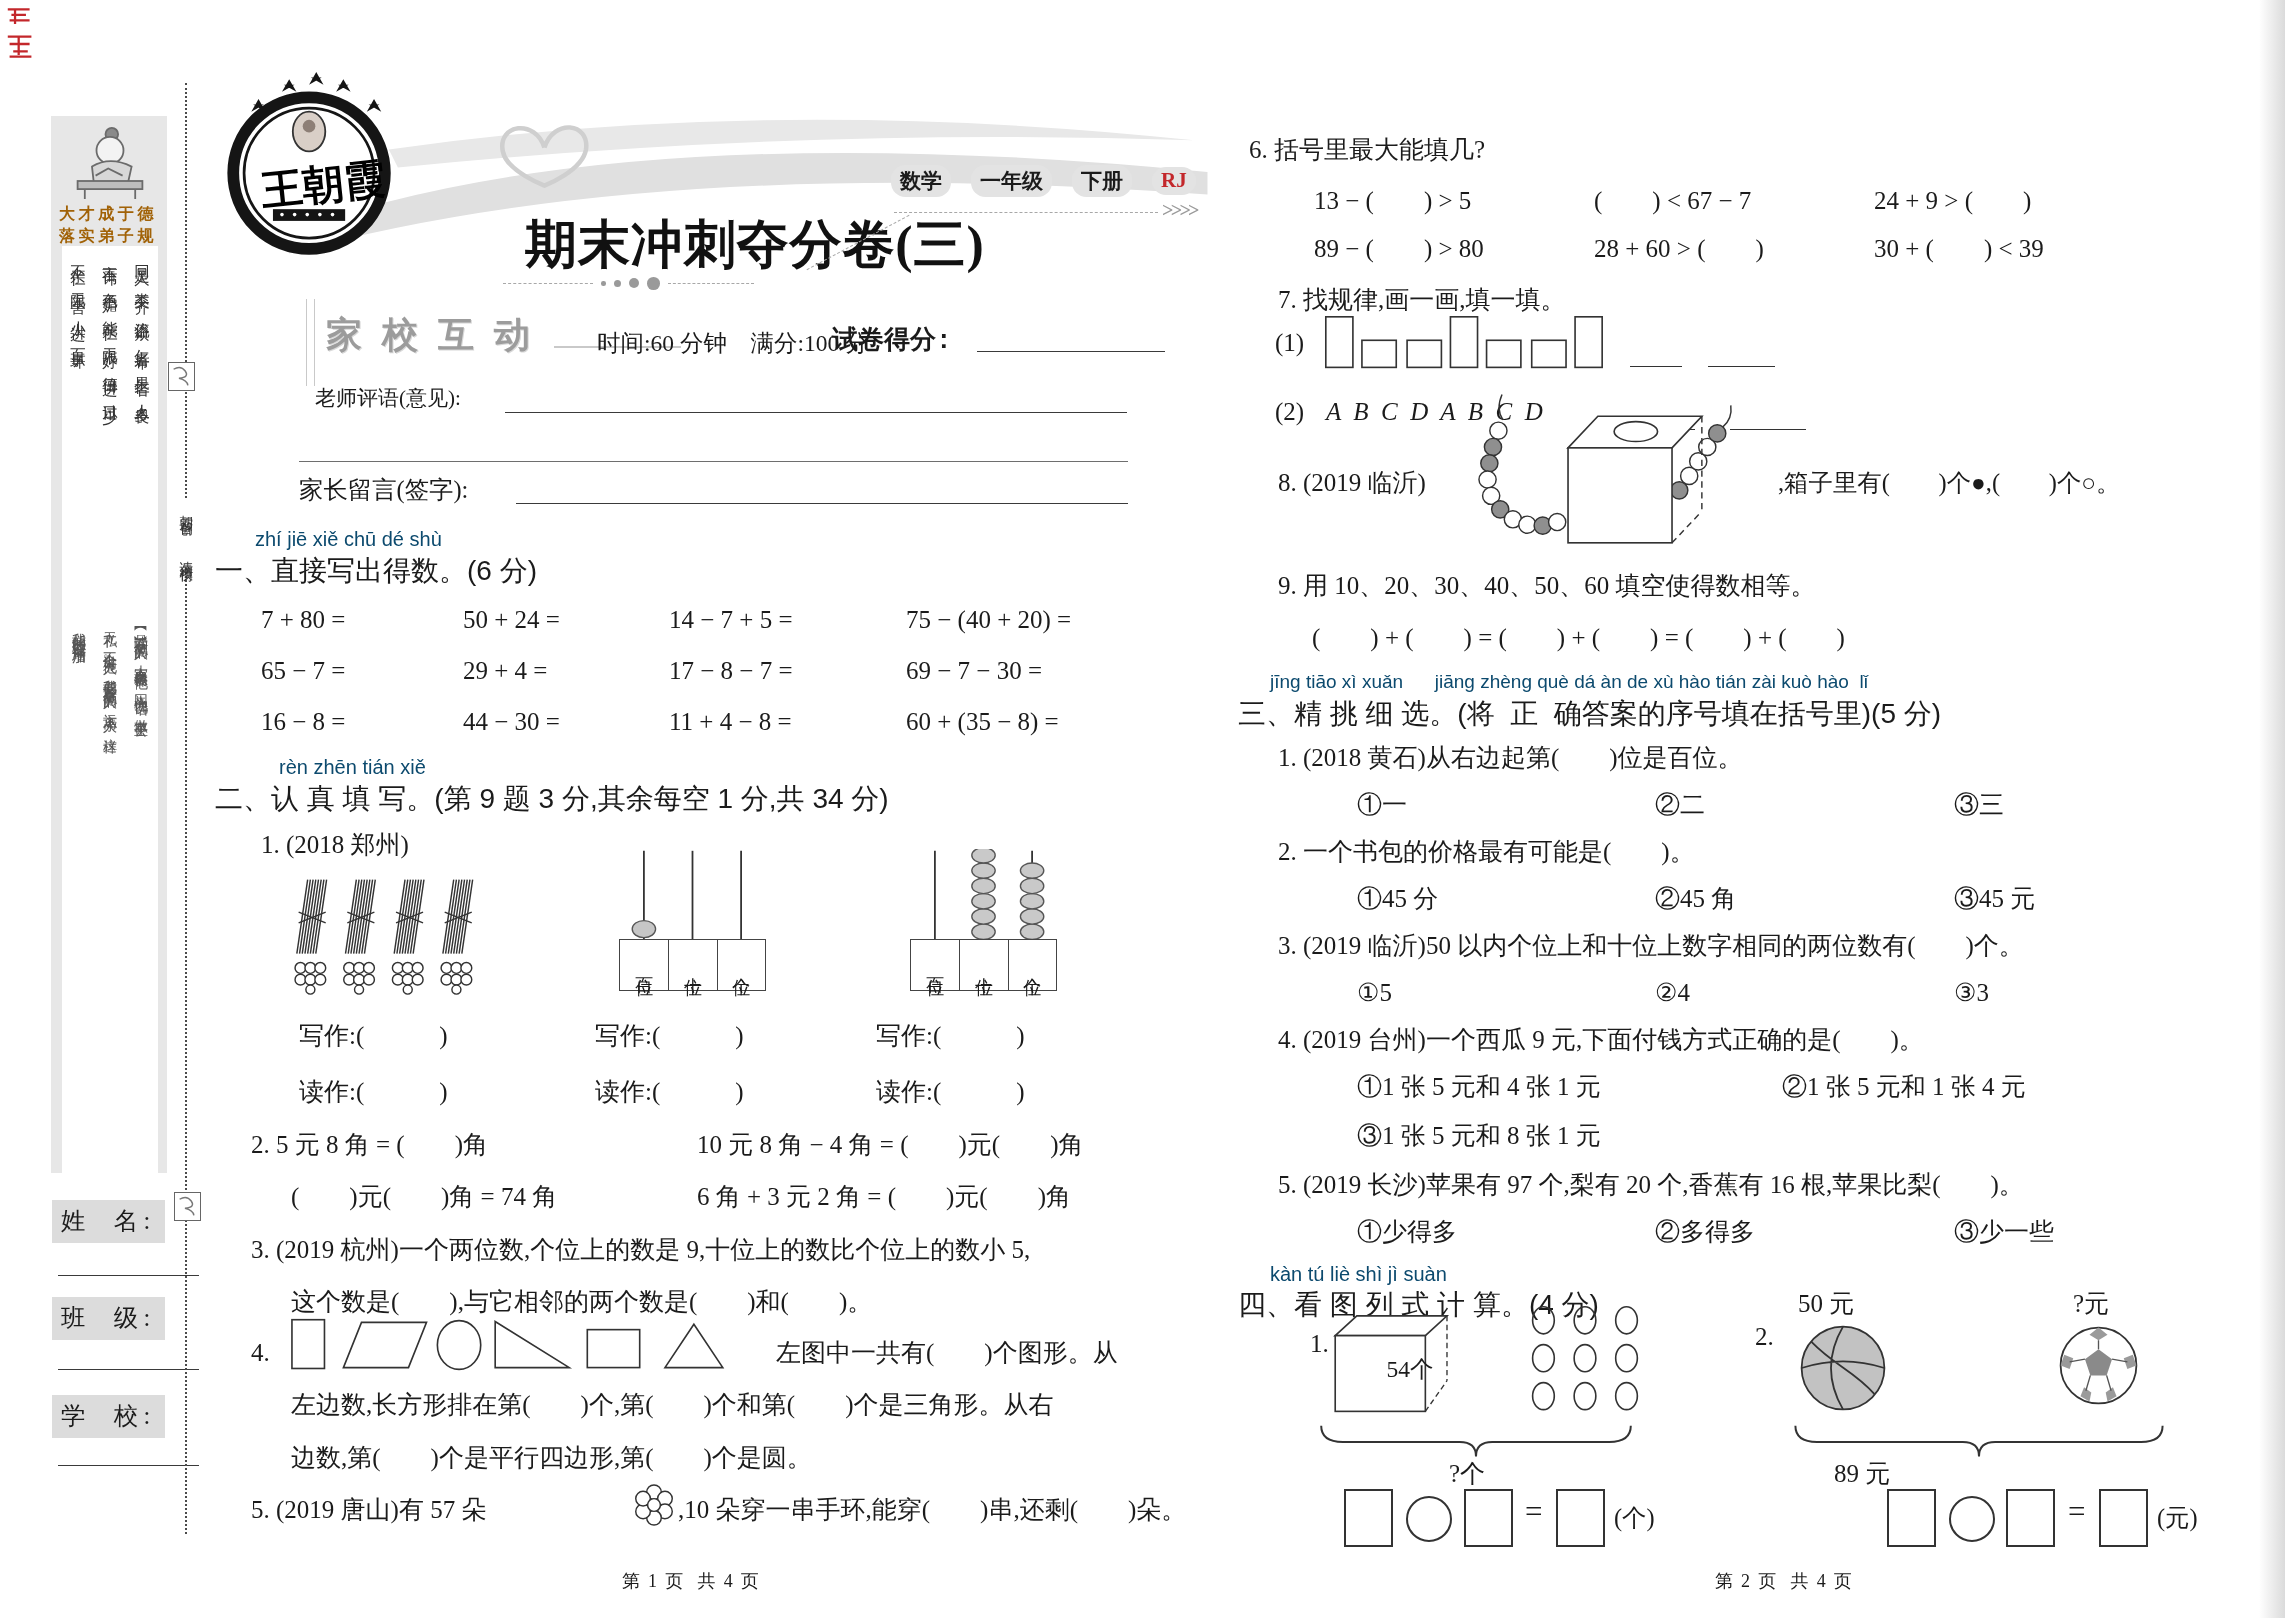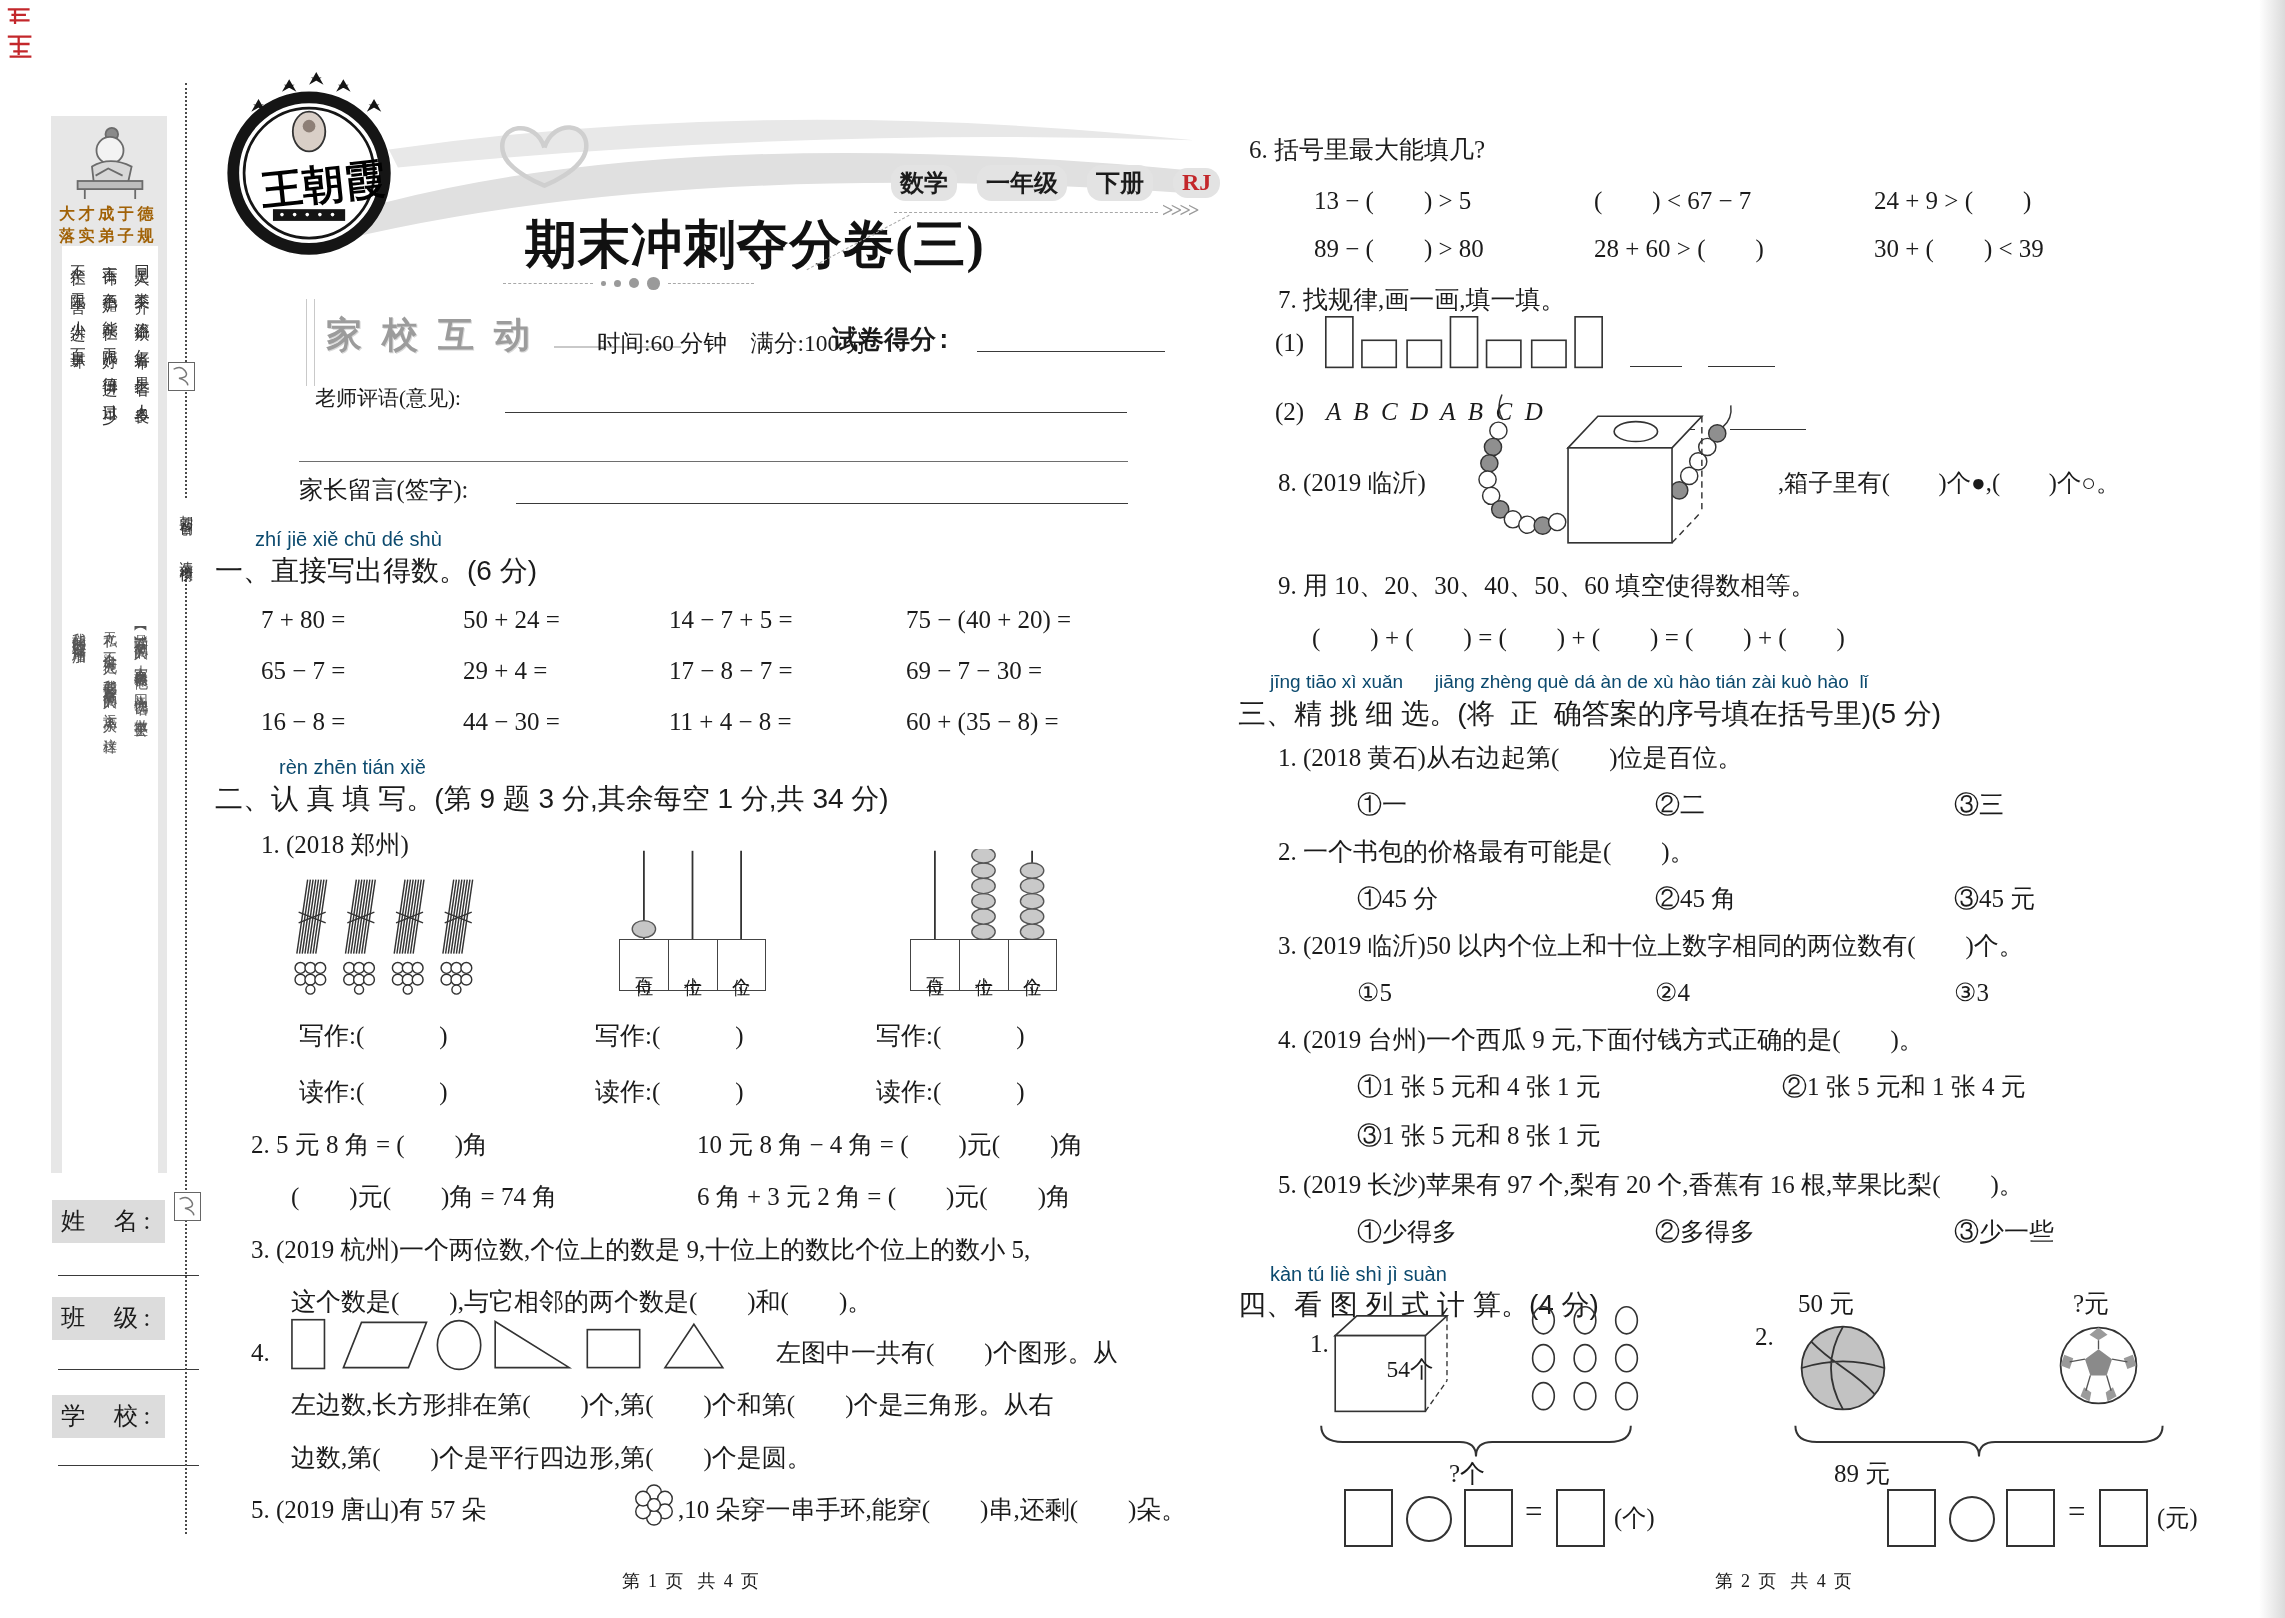--- a/index.html
+++ b/index.html
@@ -11,21 +11,21 @@
   .serif{font-family:"Liberation Serif",serif}
   .bold{font-weight:bold}
   .it{font-style:italic}
   .vert{writing-mode:vertical-rl;text-orientation:upright}
   .qt{font-size:25px;line-height:1.3}
   .py{font-family:"Liberation Sans",sans-serif;font-size:20px;color:#0c4a6e}
   .sech{font-family:"Liberation Sans",sans-serif;font-weight:normal;font-size:28px}
   .ul{border-bottom:1.8px solid #3a3a3a}
   .dash{border-top:1.8px dashed #a8a8a8}
   .chip{background:#e3e3e3;border-radius:14.5px;padding:1.8px 9px;font-weight:bold;
-        font-size:24px;font-family:"Liberation Serif",serif;display:inline-block}
+        font-size:21px;font-family:"Liberation Serif",serif;display:inline-block}
   .chip.red{color:#c3272b}
   .pv{display:grid;grid-template-columns:1fr 1fr 1fr;border:1.8px solid #444;background:#fff;box-sizing:border-box}
   .pv>div{display:flex;align-items:center;justify-content:center;writing-mode:vertical-rl;
           text-orientation:upright;font-size:18px;letter-spacing:1.8px;border-left:1.8px solid #444}
   .pv>div:first-child{border-left:none}
   .eqbox{width:45px;height:54px;border:2.7px solid #333;background:#fff}
   .eqcirc{width:42px;height:42px;border:2.7px solid #333;border-radius:50%;background:#fff}
   .sidepanel{background:#e7e7e7}
   .whitebox{background:#fff}
   .namechip{display:inline-block;background:#dcdcdc;padding:5.4px 9px;font-size:24.4px;letter-spacing:5.4px}

